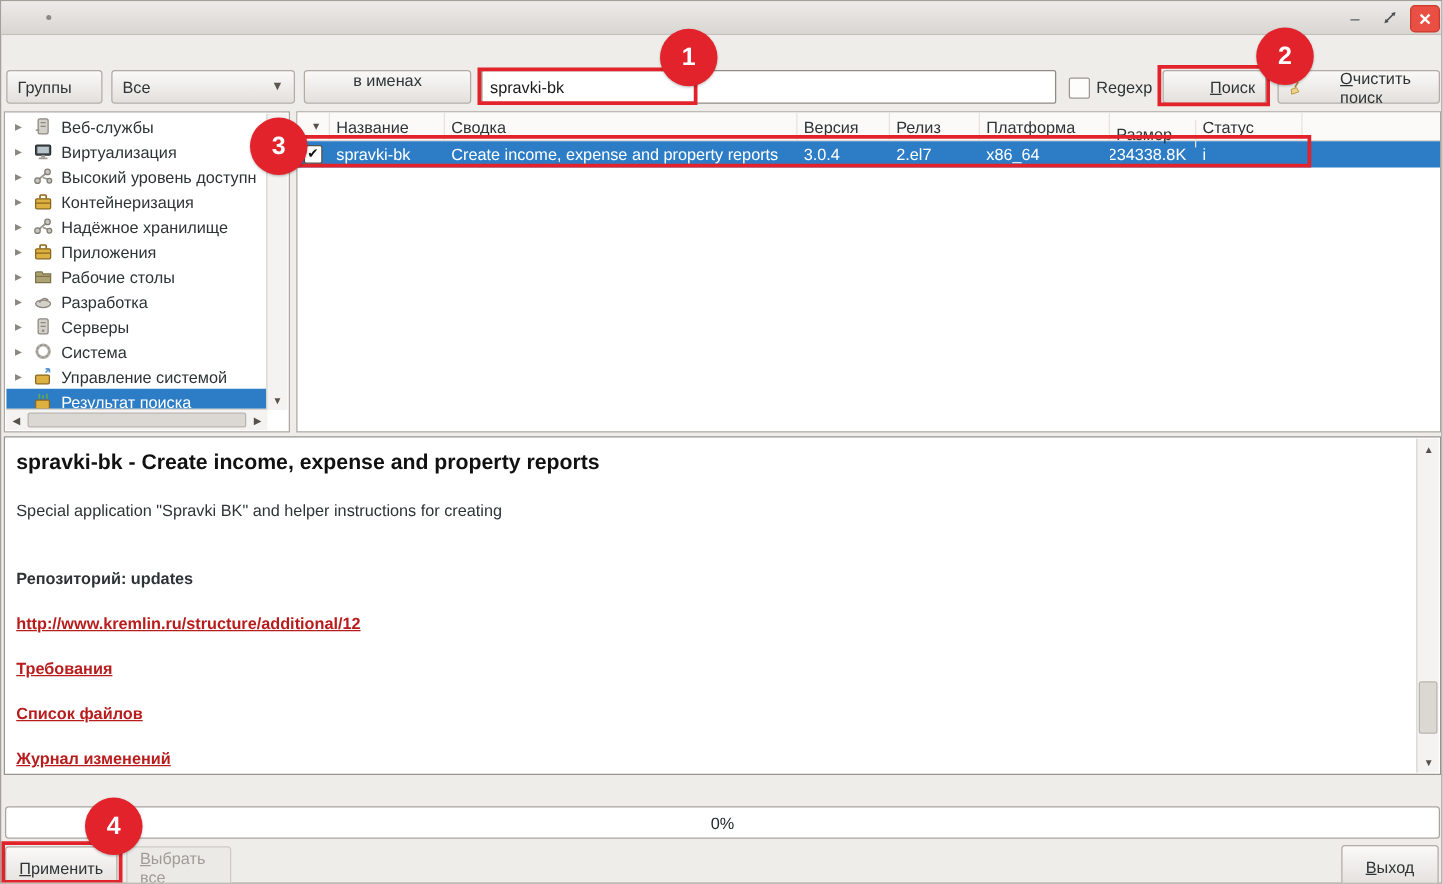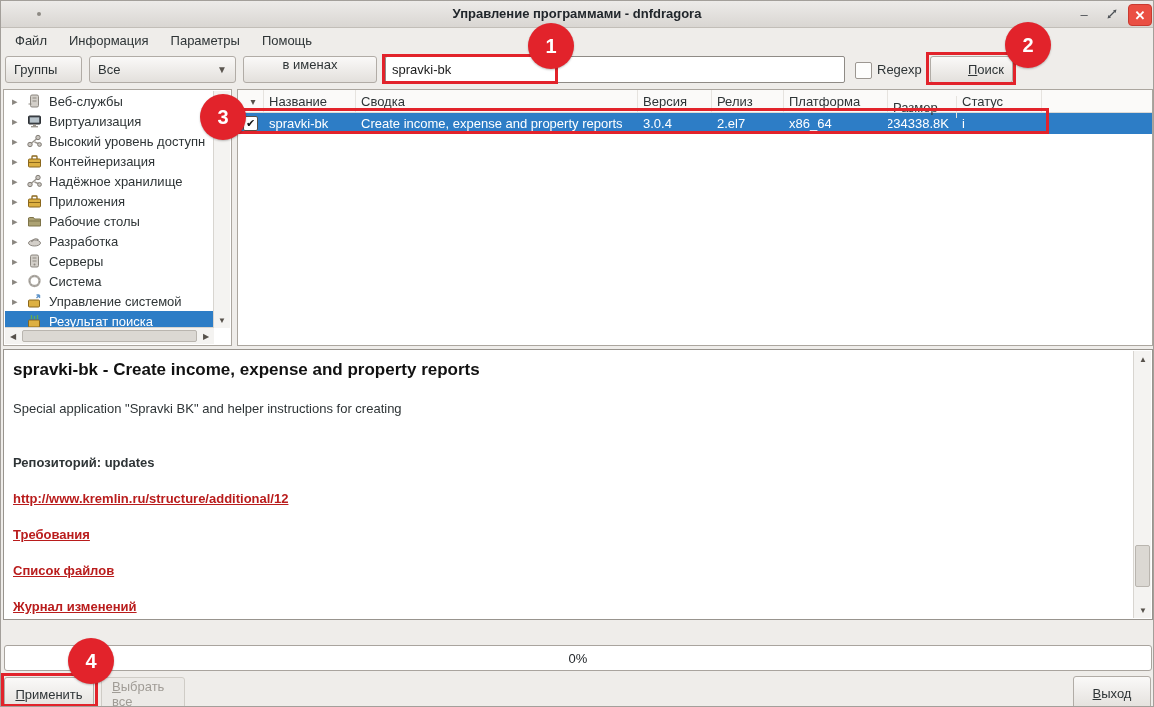--- a/index.html
+++ b/index.html
@@ -67,38 +67,31 @@
   .mag{width:14px;height:14px;margin-right:5px;}
   .broom{width:16px;height:16px;margin-right:5px;}
 </style>
 </head>
 <body>
 
 <div class="app">
 
   <div class="titlebar">
     <span class="appdot"></span>
-    <div class="title">Управление программами - dnfdragora</div>
     <div class="winbtn" style="left:1072px;">–</div>
     <div class="winbtn" style="left:1100px;">
       <svg width="12" height="12" viewBox="0 0 12 12">
         <line x1="3.5" y1="8.5" x2="8.5" y2="3.5" stroke="#4c5055" stroke-width="1.2"></line>
         <polygon points="7,2.5 10.5,1.5 9.5,5" fill="#4c5055"></polygon>
         <polygon points="2.5,7 1.5,10.5 5,9.5" fill="#4c5055"></polygon>
       </svg>
     </div>
     <div class="winbtn closebtn" style="left:1127px;">✕</div>
   </div>
 
-  <div class="menubar">
-    <span class="menu-item">Файл</span>
-    <span class="menu-item">Информация</span>
-    <span class="menu-item">Параметры</span>
-    <span class="menu-item">Помощь</span>
-  </div>
 
   <div class="btnish ddbtn" style="left:4px;width:77px;">
     <span>Группы</span>
     <span class="arrow" style="margin-left:9px;">▼</span>
   </div>
   <div class="btnish combo" style="left:88px;width:147px;">
     <span>Все</span>
     <span class="arrow">▼</span>
   </div>
   <div class="btnish combo" style="left:242px;width:134px;flex-direction:column;">
@@ -109,20 +102,27 @@
     <span>spravki-bk</span>
   </div>
   <div class="checkbox"></div>
   <div class="cblabel">Regexp</div>
   <div class="btnish" style="left:929px;width:83px;justify-content:center;">
     <svg class="mag" viewBox="0 0 14 14">
       <circle cx="5.6" cy="5.6" r="3.8" fill="none" stroke="#3d4247" stroke-width="1.6"></circle>
       <line x1="8.6" y1="8.6" x2="12.4" y2="12.4" stroke="#3d4247" stroke-width="1.8"></line>
     </svg>
     <span><u>П</u>оиск</span>
+  </div>
+  <div class="btnish" style="left:1021px;width:130px;">
+    <svg class="broom" viewBox="0 0 16 16">
+      <line x1="10" y1="2" x2="6.5" y2="8" stroke="#a8802d" stroke-width="1.6"></line>
+      <path d="M3 9 L9 9 L10 14 L2 14 Z" fill="#efd489" stroke="#b08c34" stroke-width="0.8" transform="rotate(-18 6 11)"></path>
+    </svg>
+    <span><u>О</u>чистить поиск</span>
   </div>
 
   <div class="treepanel">
     <div class="treerows">
       <div class="trow">
         <span class="exp">▸</span>
         <svg class="ticon" viewBox="0 0 16 16">
             <rect x="4" y="2" width="8" height="12" rx="1.5" fill="#d3cfc9" stroke="#8d8881"></rect>
             <line x1="6" y1="5" x2="10" y2="5" stroke="#8d8881"></line>
             <line x1="6" y1="8" x2="10" y2="8" stroke="#8d8881"></line>

